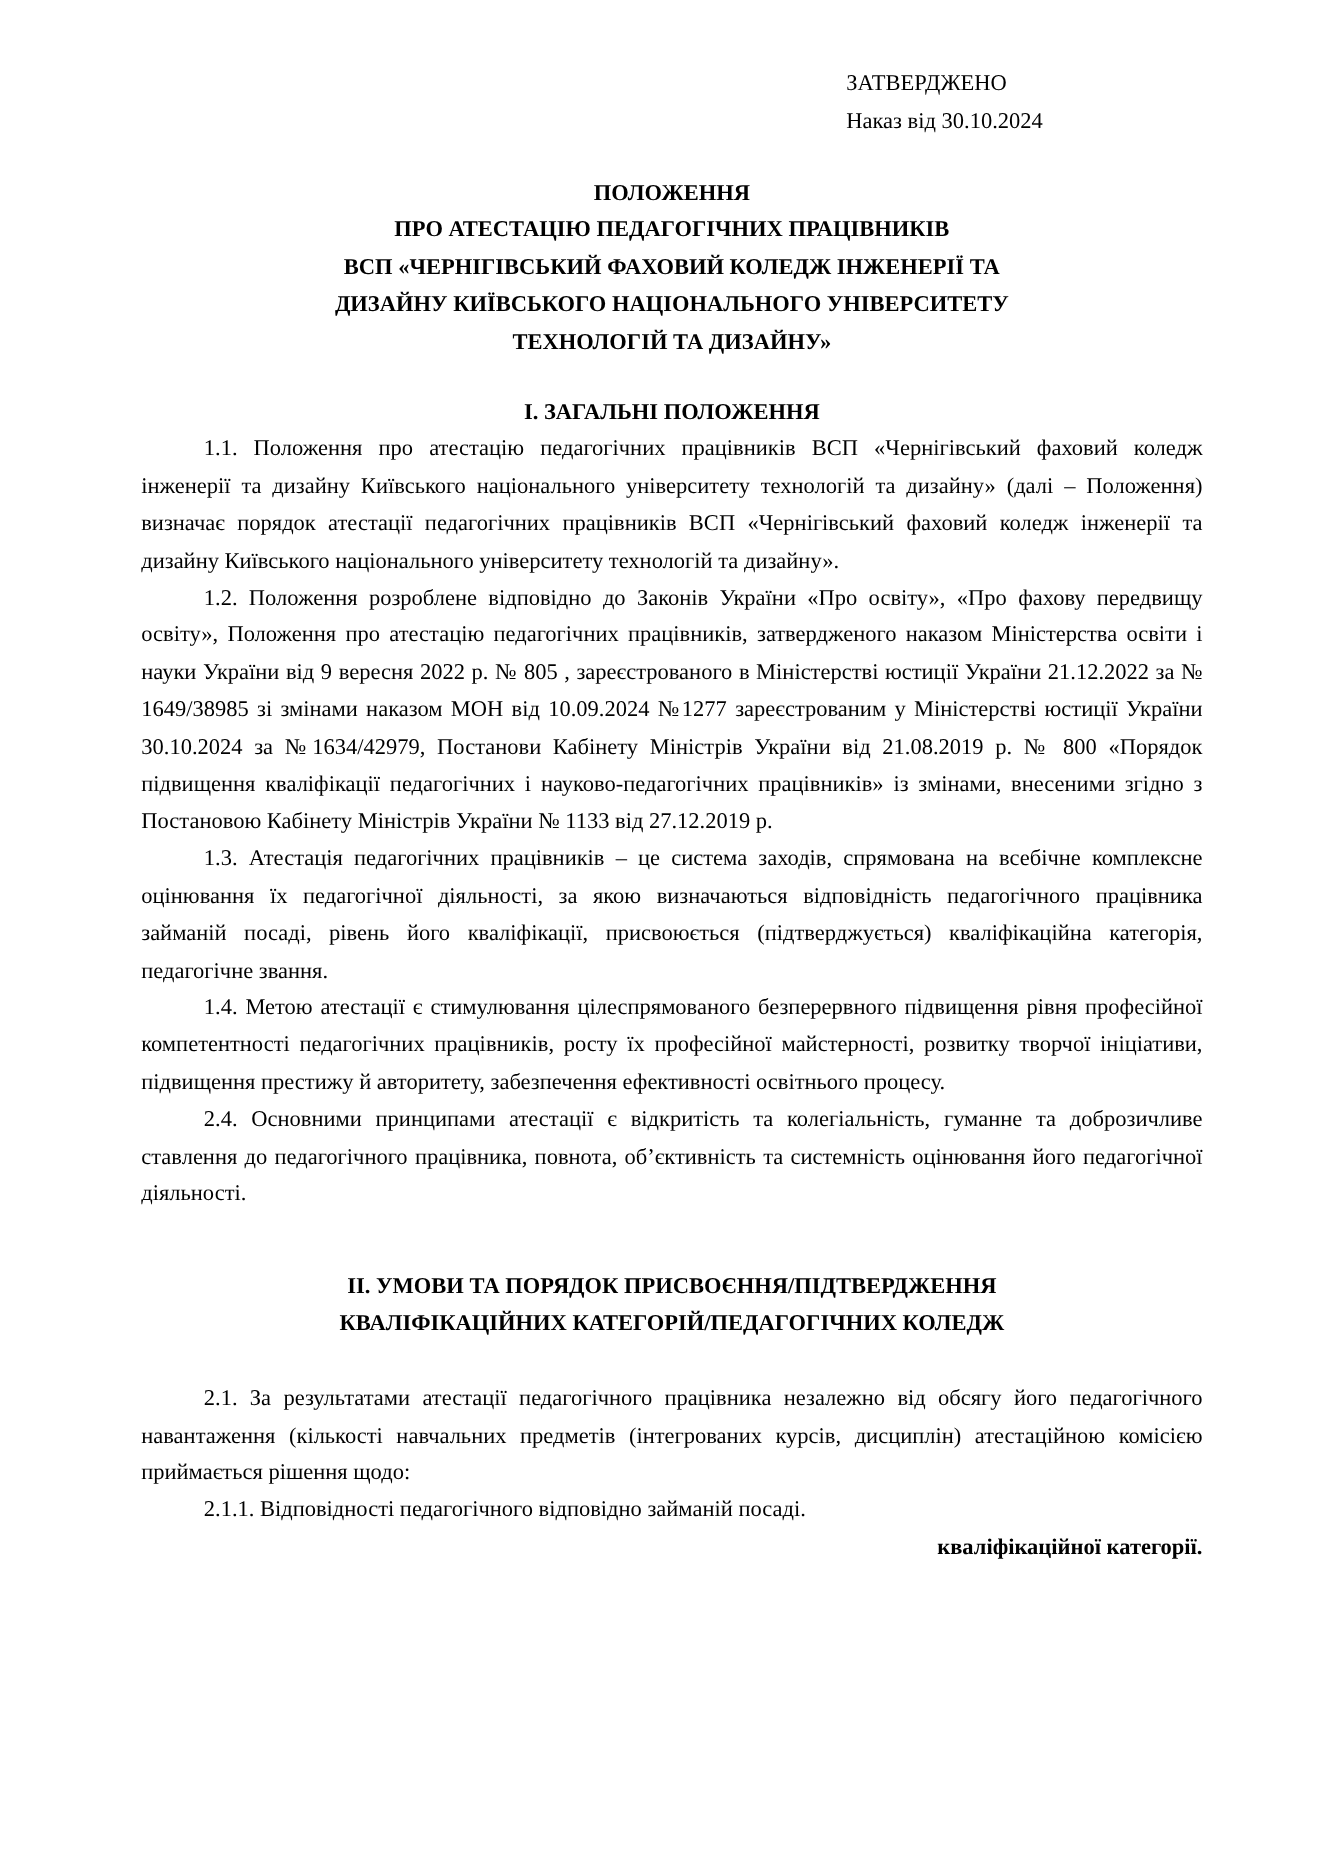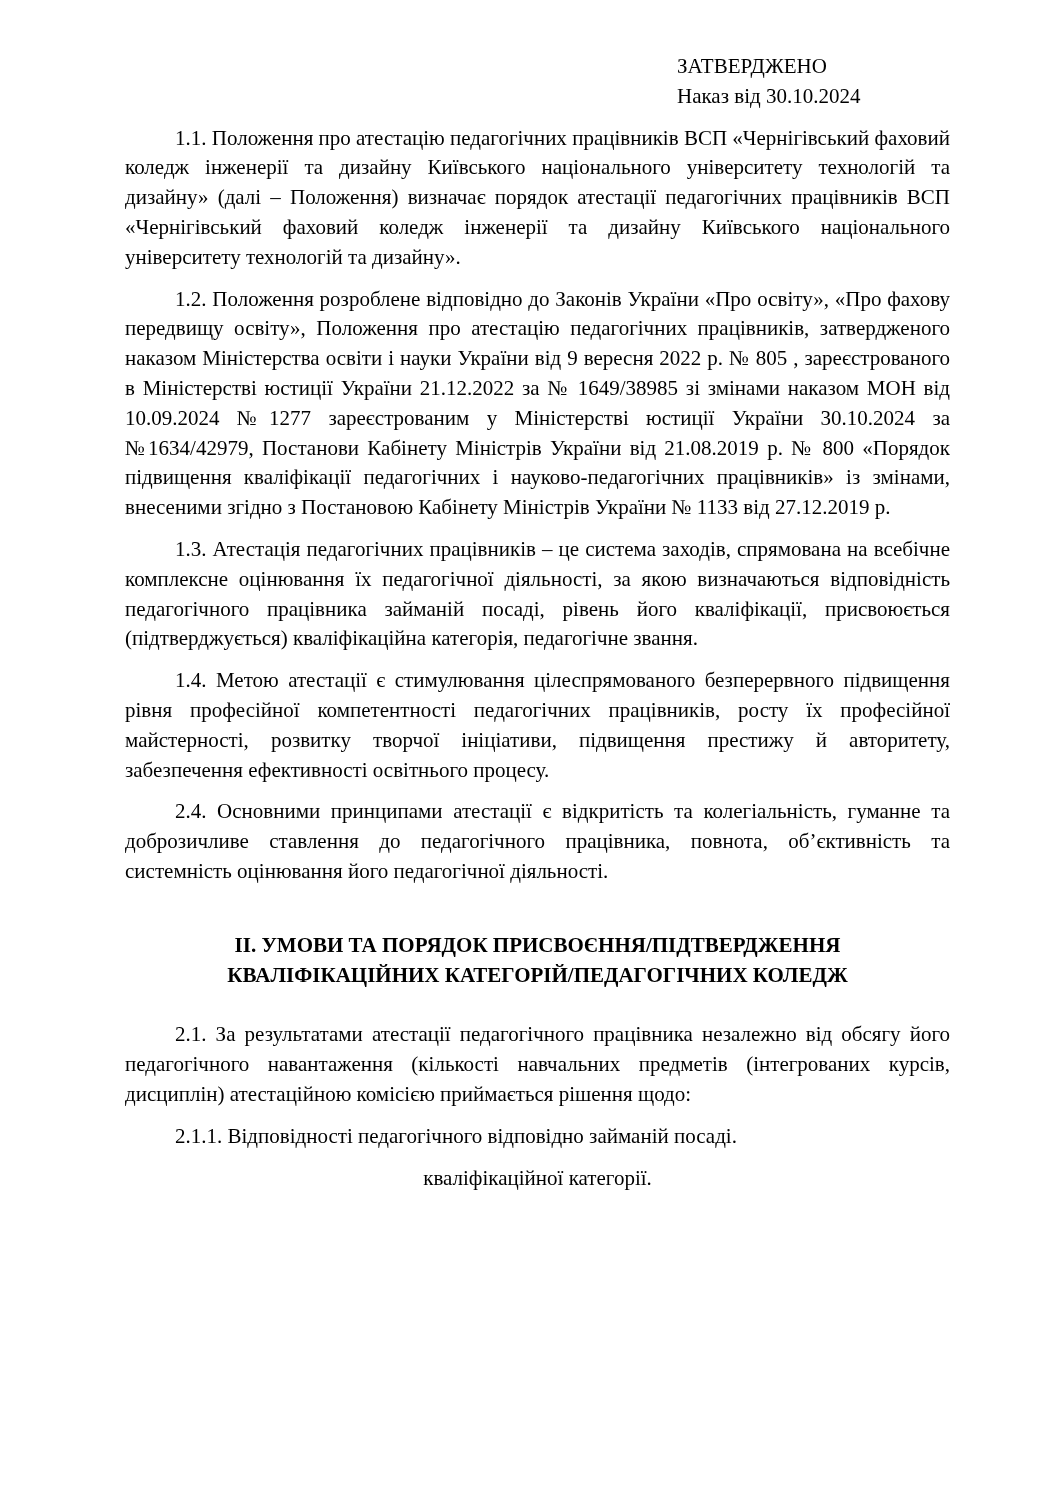--- a/index.html
+++ b/index.html
@@ -8,21 +8,21 @@
     background: #ffffff;
   }
   .page {
     position: relative;
     width: 1022px;
     height: 1497px;
     box-sizing: border-box;
     background: #ffffff;
     padding: 52px 60px 0 113px;
     font-family: "Liberation Serif", "DejaVu Serif", serif;
-    font-size: 21px;
+    font-size: 18px;
     line-height: 29.8px;
     color: #000000;
   }
   .approval-block {
     margin-left: 564px;
     text-align: left;
   }
   .doc-title {
     margin-top: 28px;
     text-align: center;
@@ -33,44 +33,53 @@
     font-weight: bold;
   }
   .section-heading.first {
     margin-top: 26px;
   }
   .section-heading.second {
     margin-top: 44px;
     margin-bottom: 30px;
   }
   p.body-par {
-    margin: 12px;
+    margin: 0;
     text-align: justify;
     text-indent: 50px;
   }
   .justified-line {
     display: flex;
     justify-content: space-between;
     padding-left: 50px;
   }
   .plain-line {
-    text-align: center;
+    text-align: right;
+    font-weight: bold;
   }
 </style>
 </head>
 <body>
 
 <div class="page">
 
   <div class="approval-block">
     <div>ЗАТВЕРДЖЕНО</div>
     <div>Наказ від 30.10.2024</div>
   </div>
 
+  <div class="doc-title">
+    <div>ПОЛОЖЕННЯ</div>
+    <div>ПРО АТЕСТАЦІЮ ПЕДАГОГІЧНИХ ПРАЦІВНИКІВ</div>
+    <div>ВСП «ЧЕРНІГІВСЬКИЙ ФАХОВИЙ КОЛЕДЖ ІНЖЕНЕРІЇ ТА</div>
+    <div>ДИЗАЙНУ КИЇВСЬКОГО НАЦІОНАЛЬНОГО УНІВЕРСИТЕТУ</div>
+    <div>ТЕХНОЛОГІЙ ТА ДИЗАЙНУ»</div>
+  </div>
 
+  <div class="section-heading first">І. ЗАГАЛЬНІ ПОЛОЖЕННЯ</div>
 
   <p class="body-par">1.1. Положення про атестацію педагогічних працівників ВСП «Чернігівський фаховий коледж інженерії та дизайну Київського національного університету технологій та дизайну» (далі – Положення) визначає порядок атестації педагогічних працівників ВСП «Чернігівський фаховий коледж інженерії та дизайну Київського національного університету технологій та дизайну».</p>
   <p class="body-par">1.2. Положення розроблене відповідно до Законів України «Про освіту», «Про фахову передвищу освіту», Положення про атестацію педагогічних працівників, затвердженого наказом Міністерства освіти і науки України від 9 вересня 2022 р. № 805 , зареєстрованого в Міністерстві юстиції України 21.12.2022 за № 1649/38985 зі змінами наказом МОН від 10.09.2024 №1277 зареєстрованим у Міністерстві юстиції України 30.10.2024 за №1634/42979, Постанови Кабінету Міністрів України від 21.08.2019 р. № 800 «Порядок підвищення кваліфікації педагогічних і науково-педагогічних працівників» із змінами, внесеними згідно з Постановою Кабінету Міністрів України № 1133 від 27.12.2019 р.</p>
   <p class="body-par">1.3. Атестація педагогічних працівників – це система заходів, спрямована на всебічне комплексне оцінювання їх педагогічної діяльності, за якою визначаються відповідність педагогічного працівника займаній посаді, рівень його кваліфікації, присвоюється (підтверджується) кваліфікаційна категорія, педагогічне звання.</p>
   <p class="body-par">1.4. Метою атестації є стимулювання цілеспрямованого безперервного підвищення рівня професійної компетентності педагогічних працівників, росту їх професійної майстерності, розвитку творчої ініціативи, підвищення престижу й авторитету, забезпечення ефективності освітнього процесу.</p>
   <p class="body-par">2.4. Основними принципами атестації є відкритість та колегіальність, гуманне та доброзичливе ставлення до педагогічного працівника, повнота, об’єктивність та системність оцінювання його педагогічної діяльності.</p>
 
   <div class="section-heading second">
     <div>ІІ. УМОВИ ТА ПОРЯДОК ПРИСВОЄННЯ/ПІДТВЕРДЖЕННЯ</div>
     <div>КВАЛІФІКАЦІЙНИХ КАТЕГОРІЙ/ПЕДАГОГІЧНИХ КОЛЕДЖ</div>

